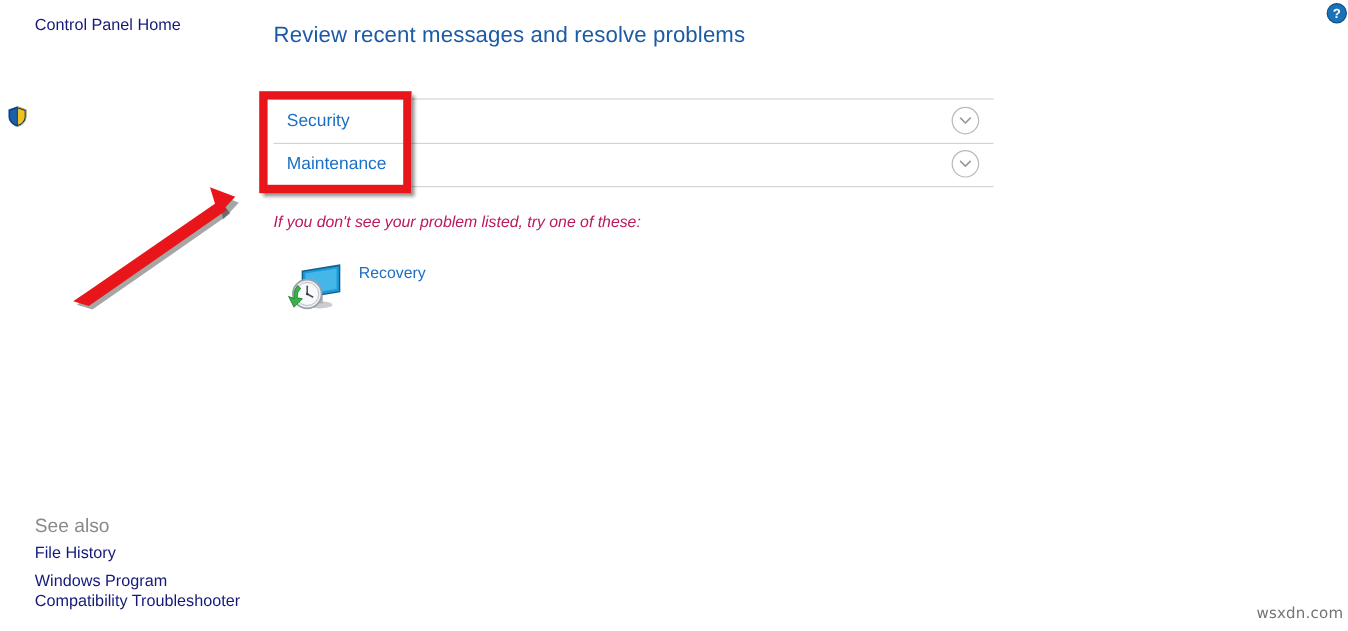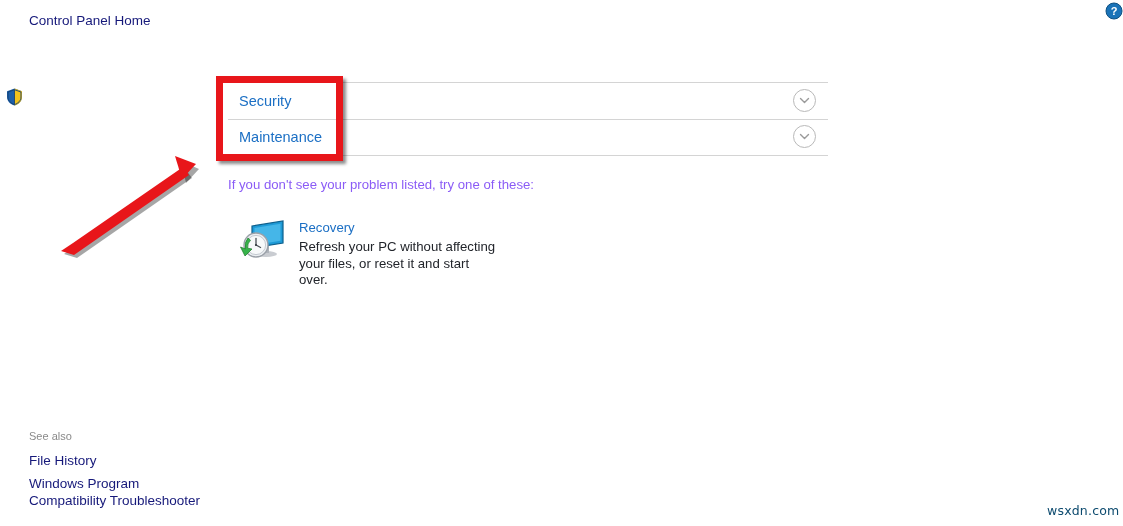--- a/index.html
+++ b/index.html
@@ -45,21 +45,21 @@
     width: 17px;
     height: 18px;
   }
 
   
   #see-also-label {
     position: absolute;
     left: 29px;
     top: 430px;
     color: #8a8a8a;
-    font-size: 11px;
+    font-size: 16px;
   }
   #side-file-history { left: 29px; top: 453px; }
   #side-wpct         { left: 29px; top: 476px; width: 185px; }
 
   
   #main {
     position: absolute;
     left: 0;
     top: 0;
     width: 1123px;
@@ -116,21 +116,22 @@
   #chev-security    { top: 89px; }
   #chev-maintenance { top: 125px; }
   .chevron-btn svg { display: block; }
 
   
   #hint-text {
     position: absolute;
     left: 228px;
     top: 177px;
     font-size: 13.2px;
-    color: #8b5cf6;
+    color: #be185d;
+    font-style: italic;
   }
 
   
   #recovery-icon {
     position: absolute;
     left: 239px;
     top: 216px;
     width: 48px;
     height: 48px;
   }
@@ -183,21 +184,21 @@
     height: 110px;
     pointer-events: none;
   }
 
   
   #watermark {
     position: absolute;
     left: 1047px;
     top: 503px;
     font-size: 12.5px;
-    color: #0c4a6e;
+    color: #737373;
     font-family: "DejaVu Sans", sans-serif;
     letter-spacing: 0.2px;
   }
 </style>
 </head>
 <body>
 
 <div id="sidebar">
 
   <div class="side-link" id="side-control-panel-home">Control Panel Home</div>
@@ -217,20 +218,21 @@
   <div id="see-also-label">See also</div>
 
   <div class="side-link" id="side-file-history">File History</div>
 
   <div class="side-link" id="side-wpct">Windows Program
 Compatibility Troubleshooter</div>
 </div>
 
 <div id="main">
 
+  <div id="page-title">Review recent messages and resolve problems</div>
 
 
   <div class="sep" id="sep-1"></div>
   <div class="sep" id="sep-2"></div>
   <div class="sep" id="sep-3"></div>
 
   <div class="expander-label" id="exp-label-security">Security</div>
 
   <div class="chevron-btn" id="chev-security">
     <svg viewBox="0 0 21 21" width="21" height="21">
@@ -264,22 +266,20 @@
       <line x1="17" y1="29" x2="21.6" y2="31.5" stroke="#4a4f56" stroke-width="1.3" stroke-linecap="round"></line>
       <circle cx="17" cy="29" r="1.1" fill="#3a3f45"></circle>
 
       <path d="M9 22 A12 12 0 0 0 6.5 33 L1.5 31 L6 40 L13 33 L8.7 32.2 A9.5 9.5 0 0 1 11.5 24.2 Z" fill="#37b34a"></path>
       <path d="M9 22 A12 12 0 0 0 6.5 33 L1.5 31 L6 40 L13 33 L8.7 32.2 A9.5 9.5 0 0 1 11.5 24.2 Z" fill="none" stroke="#1d7a2b" stroke-width="0.7"></path>
     </svg>
   </span>
 
   <div id="recovery-link">Recovery</div>
 
-  <div id="recovery-desc">Refresh your PC without affecting
-your files, or reset it and start over.</div>
 </div>
 
 <span id="help-icon">
   <svg viewBox="0 0 18 18" width="18" height="18">
     <circle cx="9" cy="9" r="8" fill="#1a73b8" stroke="#0f5182" stroke-width="1"></circle>
     <text x="9" y="13" text-anchor="middle" font-family="Liberation Sans, sans-serif" font-size="11" font-weight="bold" fill="#ffffff">?</text>
   </svg>
 </span>
 
 <div id="annot-box"></div>

